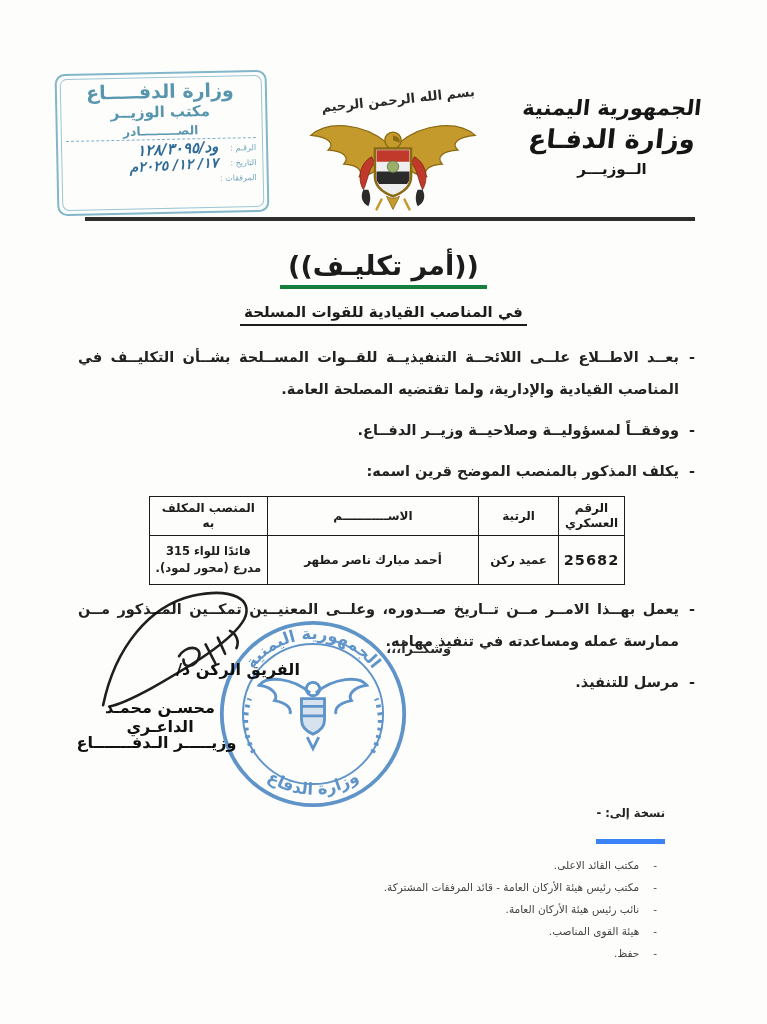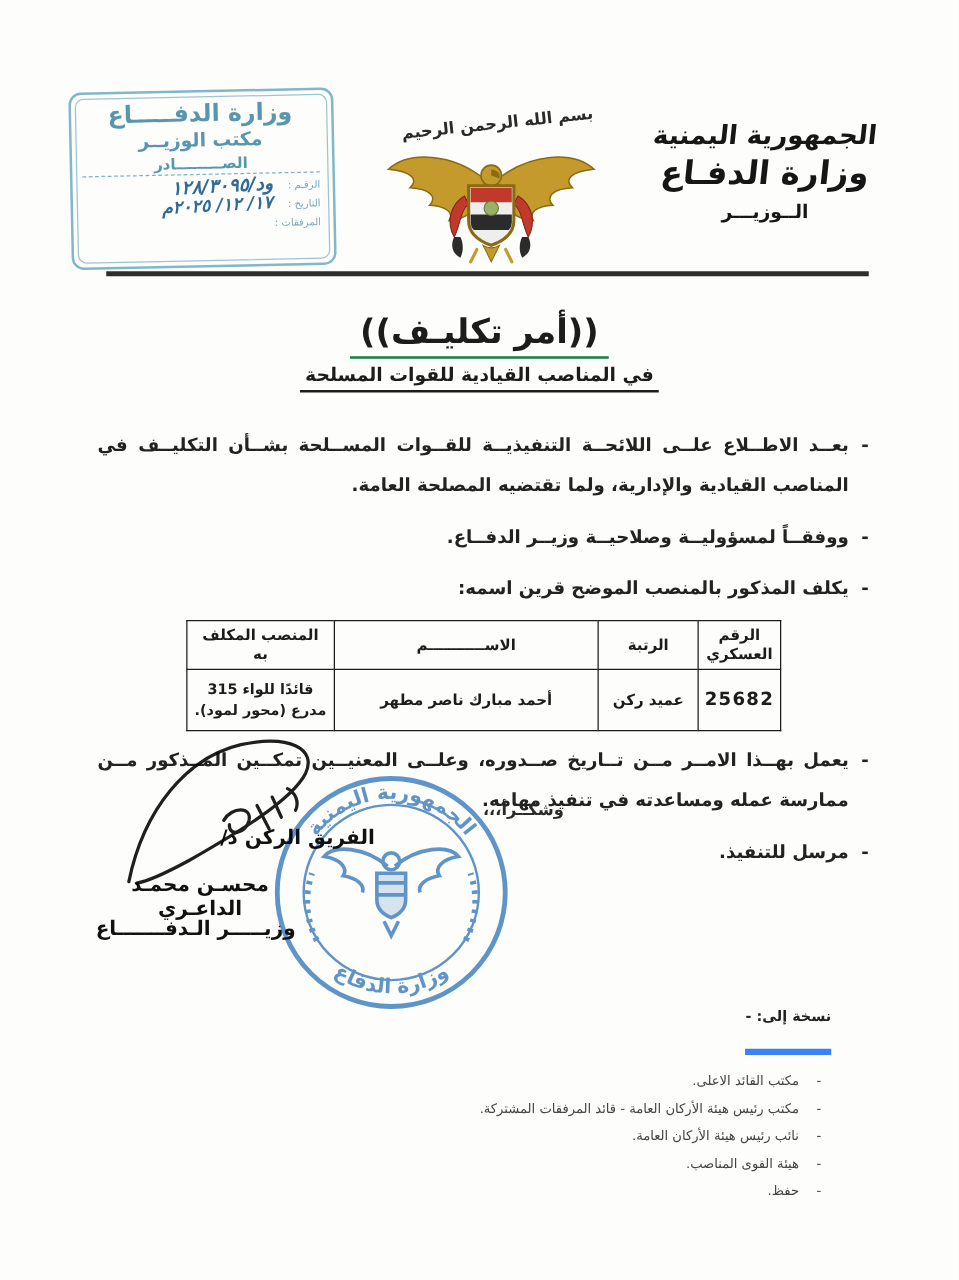--- a/index.html
+++ b/index.html
@@ -60,24 +60,24 @@
   .lh-country{font-size:21px; font-weight:bold; transform:skewX(-6deg); letter-spacing:0px;}
   .lh-ministry{font-size:26px; font-weight:bold; transform:skewX(-6deg); margin-top:4px;}
   .lh-office{font-size:15px; font-weight:bold; margin-top:6px; letter-spacing:1px;}
 
   .divider{position:absolute; top:217px; left:85px; right:72px; height:4px; background:#2e2e2e;}
 
   
   .title-wrap{position:absolute; top:250px; left:0; width:767px; text-align:center; direction:rtl;}
   .title-main{
     display:inline-block; font-size:27px; font-weight:bold;
-    border-bottom:2px solid #15803d; padding:0 8px 4px 8px;
+    border-bottom:4px solid #15803d; padding:0 8px 4px 8px;
   }
   .title-sub{
-    display:inline-block; font-size:15px; font-weight:bold; margin-top:4px;
+    display:inline-block; font-size:15px; font-weight:bold; margin-top:14px;
     border-bottom:2px solid #1c1c1c; padding:0 4px 3px 4px;
   }
 
   
   .body-text{
     position:absolute; top:341px; right:72px; left:78px;
     direction:rtl; font-size:14.5px; font-weight:600; color:#222;
   }
   .clause{display:flex; direction:rtl; gap:10px; margin-bottom:9px; line-height:32px;}
   .clause .dash{flex:none; font-weight:bold;}

